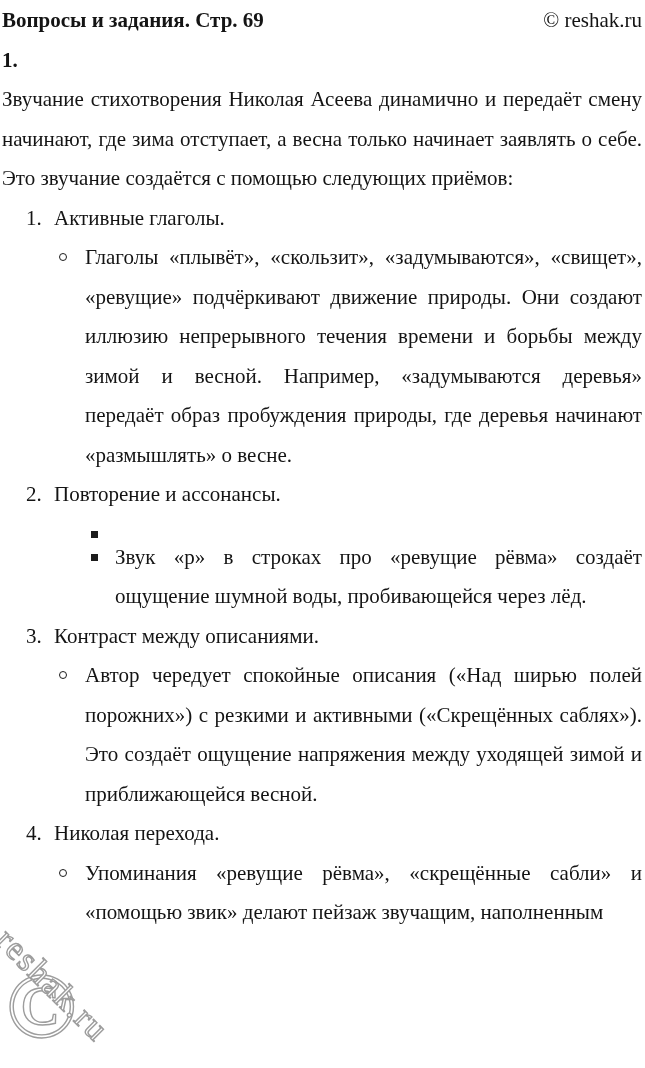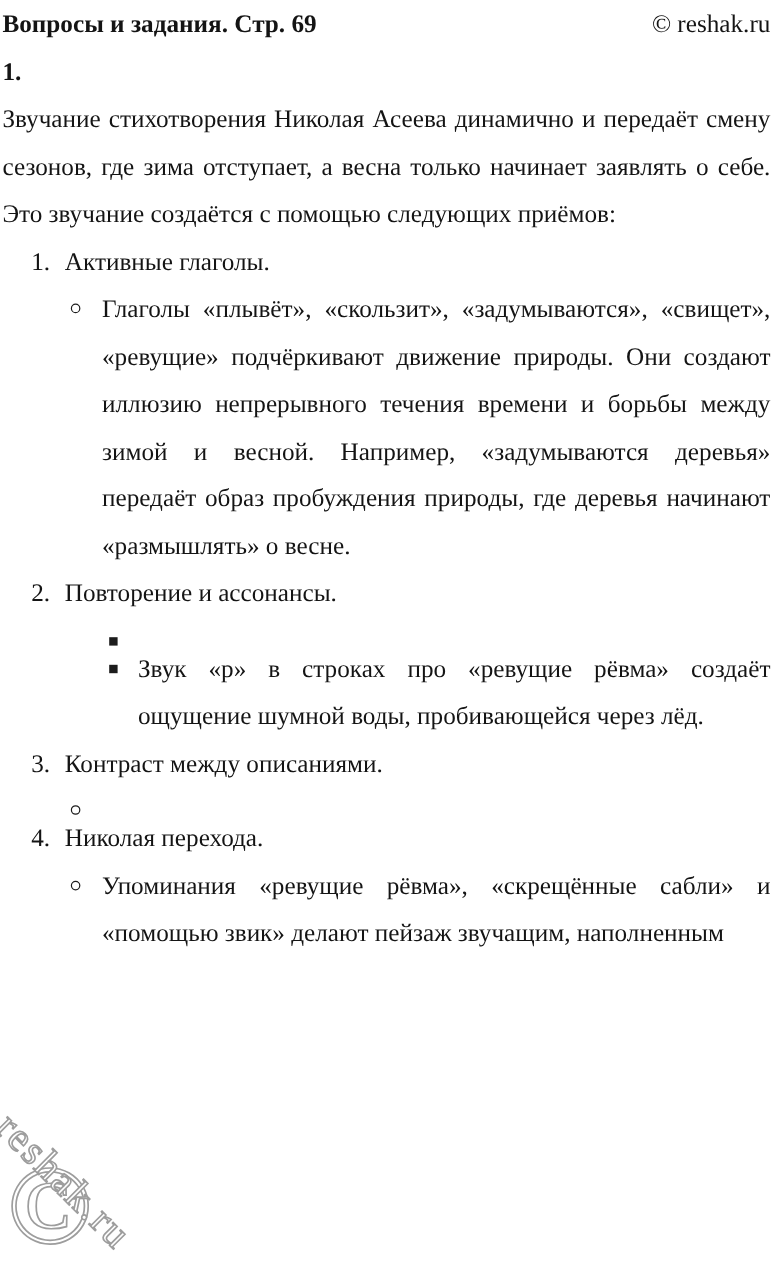--- a/index.html
+++ b/index.html
@@ -23,21 +23,21 @@
     display: flex;
     justify-content: space-between;
     align-items: baseline;
   }
   .doc-title { font-weight: bold; }
   .copyright { font-weight: normal; }
   .section-number { font-weight: bold; }
   .intro { margin: 0; text-align: justify; }
   .l1 { display: flex; padding-left: 24px; }
   .l1 .num { flex: none; width: 28px; }
-  .l2 { display: flex; padding-left: 57px; }
+  .l2 { display: flex; padding-left: 57px; justify-content: center; }
   .l2 .markwrap { flex: none; width: 26px; }
   .l3 { display: flex; padding-left: 89px; }
   .l3 .markwrap { flex: none; width: 24px; }
   .txt { flex: 1; text-align: justify; }
   .circle-bullet {
     display: block;
     width: 8px; height: 8px;
     border: 1.5px solid #1c1c1c;
     border-radius: 50%;
     margin-top: 15px;
@@ -89,21 +89,21 @@
 
 <div class="content">
 
   <div class="doc-header">
     <span class="doc-title">Вопросы и задания. Стр. 69</span>
     <span class="copyright">© reshak.ru</span>
   </div>
 
   <div class="section-number">1.</div>
 
-  <p class="intro">Звучание стихотворения Николая Асеева динамично и передаёт смену сезонов, где зима отступает, а весна только начинает заявлять о себе. Это звучание создаётся с помощью следующих приёмов:</p>
+  <p class="intro">Звучание стихотворения Николая Асеева динамично и передаёт смену начинают, где зима отступает, а весна только начинает заявлять о себе. Это звучание создаётся с помощью следующих приёмов:</p>
 
   <div class="l1">
     <span class="num">1.</span>
     <span class="txt">Активные глаголы.</span>
   </div>
   <div class="l2">
     <span class="markwrap">
         <span class="circle-bullet"></span>
       </span>
     <span class="txt">Глаголы «плывёт», «скользит», «задумываются», «свищет», «ревущие» подчёркивают движение природы. Они создают иллюзию непрерывного течения времени и борьбы между зимой и весной. Например, «задумываются деревья» передаёт образ пробуждения природы, где деревья начинают «размышлять» о весне.</span>
@@ -126,20 +126,21 @@
   </div>
 
   <div class="l1">
     <span class="num">3.</span>
     <span class="txt">Контраст между описаниями.</span>
   </div>
   <div class="l2">
     <span class="markwrap">
         <span class="circle-bullet"></span>
       </span>
+    <span class="txt">Автор чередует спокойные описания («Над ширью полей порожних») с резкими и активными («Скрещённых саблях»). Это создаёт ощущение напряжения между уходящей зимой и приближающейся весной.</span>
   </div>
 
   <div class="l1">
     <span class="num">4.</span>
     <span class="txt">Николая перехода.</span>
   </div>
   <div class="l2">
     <span class="markwrap">
         <span class="circle-bullet"></span>
       </span>

